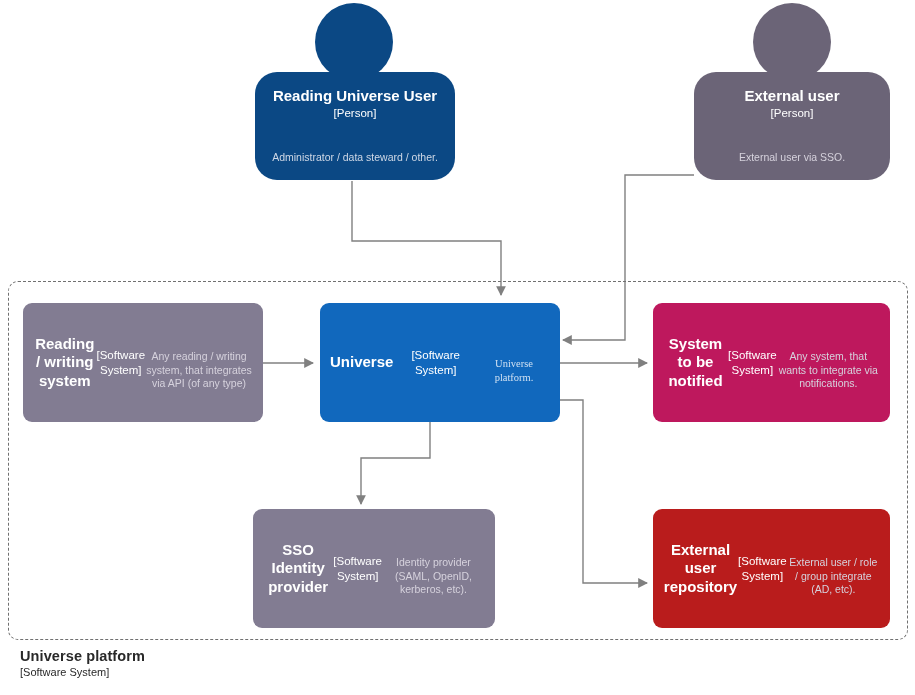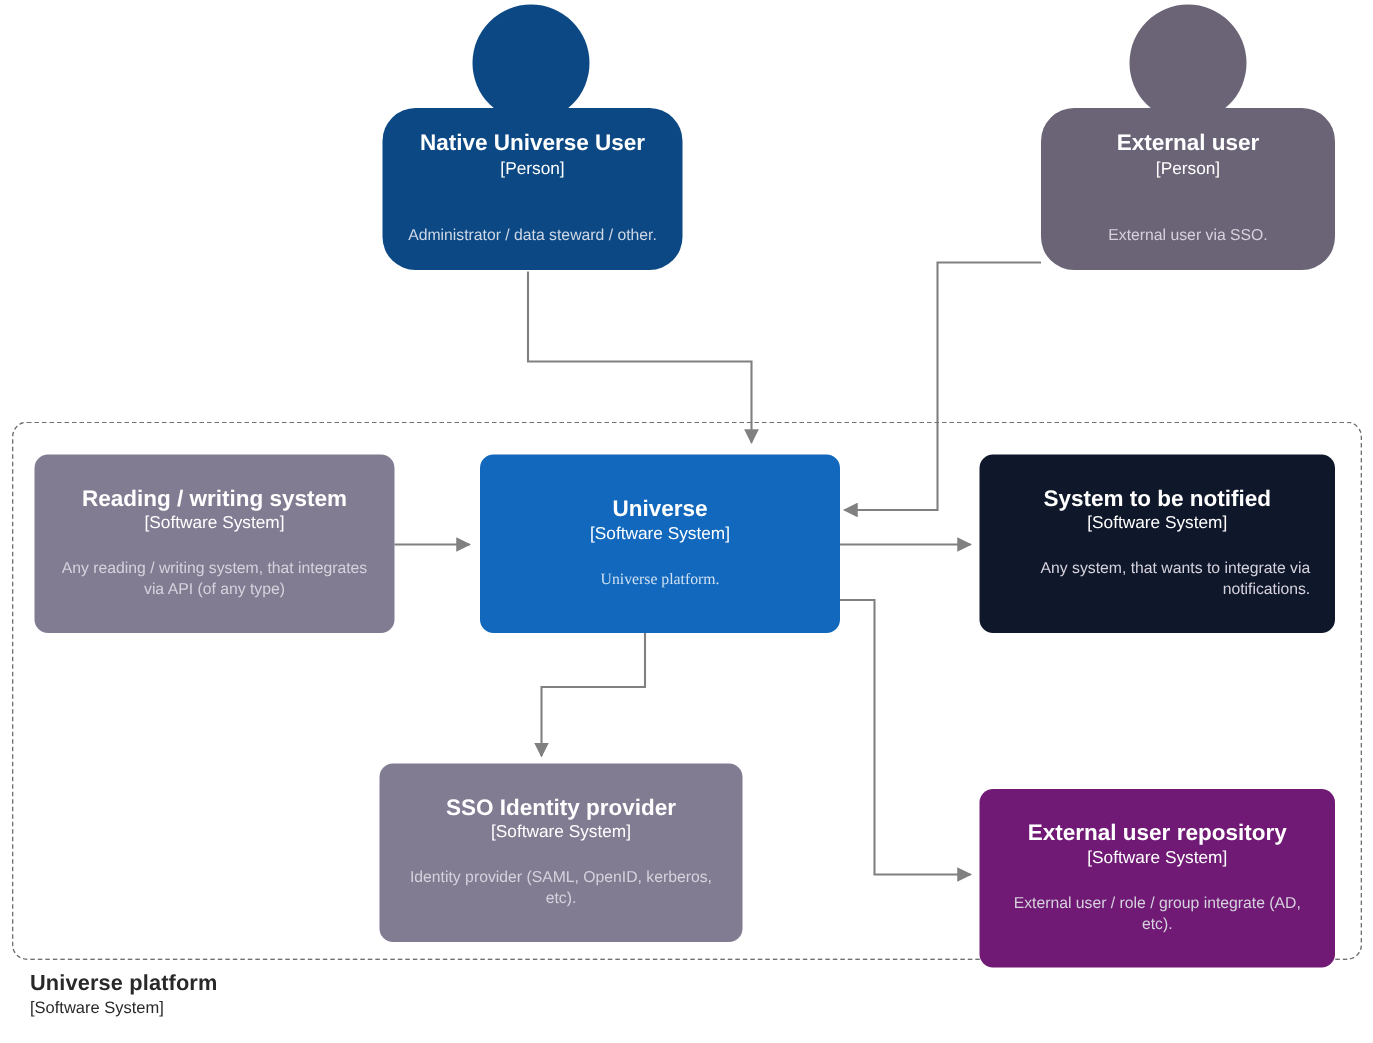--- a/index.html
+++ b/index.html
@@ -49,21 +49,20 @@
   .boundary-label .bl-type {
     font-size: 11px;
     font-weight: normal;
   }
 
   
   .node {
     position: absolute;
     box-sizing: border-box;
     display: flex;
-    flex-direction: column;
     align-items: center;
     justify-content: center;
     text-align: center;
     border-radius: 9px;
     padding: 6px 10px;
     color: #ffffff;
   }
   .node .n-name {
     font-size: 15px;
     font-weight: bold;
@@ -168,21 +167,21 @@
 
   <div class="boundary" style="left:8px; top:281px; width:900px; height:359px;"></div>
   <div class="boundary-label" style="left:20px; top:648px;">
     <div class="bl-name">Universe platform</div>
     <div class="bl-type">[Software System]</div>
   </div>
 
   <div class="person" style="left:255px; top:3px; width:200px; height:177px;">
     <div class="head" style="left:60px; top:0px; width:78px; height:78px; background:#0B4884;"></div>
     <div class="body" style="left:0px; top:69px; width:200px; height:108px; background:#0B4884;">
-      <div class="n-name">Native Universe User</div>
+      <div class="n-name">Reading Universe User</div>
       <div class="n-type">[Person]</div>
       <div class="n-desc">Administrator / data steward / other.</div>
     </div>
   </div>
 
   <div class="person muted" style="left:694px; top:3px; width:196px; height:177px;">
     <div class="head" style="left:59px; top:0px; width:78px; height:78px; background:#6B6477;"></div>
     <div class="body" style="left:0px; top:69px; width:196px; height:108px; background:#6B6477;">
       <div class="n-name">External user</div>
       <div class="n-type">[Person]</div>
@@ -195,31 +194,31 @@
     <div class="n-type">[Software System]</div>
     <div class="n-desc">Any reading / writing system, that integrates via API (of any type)</div>
   </div>
 
   <div class="node accent" style="left:320px; top:303px; width:240px; height:119px; background:#1168BD;">
     <div class="n-name">Universe</div>
     <div class="n-type">[Software System]</div>
     <div class="n-desc">Universe platform.</div>
   </div>
 
-  <div class="node" style="left:653px; top:303px; width:237px; height:119px; background:#0f172a;text-align:right;">
+  <div class="node" style="left:653px; top:303px; width:237px; height:119px; background:#be185d;">
     <div class="n-name">System to be notified</div>
     <div class="n-type">[Software System]</div>
     <div class="n-desc">Any system, that wants to integrate via notifications.</div>
   </div>
 
   <div class="node" style="left:253px; top:509px; width:242px; height:119px; background:#827C92;">
     <div class="n-name">SSO Identity provider</div>
     <div class="n-type">[Software System]</div>
     <div class="n-desc">Identity provider (SAML, OpenID, kerberos, etc).</div>
   </div>
 
-  <div class="node" style="left:653px; top:509px; width:237px; height:119px; background:#701a75;margin-top:17px;">
+  <div class="node" style="left:653px; top:509px; width:237px; height:119px; background:#b91c1c;">
     <div class="n-name">External user repository</div>
     <div class="n-type">[Software System]</div>
     <div class="n-desc">External user / role / group integrate (AD, etc).</div>
   </div>
 
 </div>
 
 </body></html>

